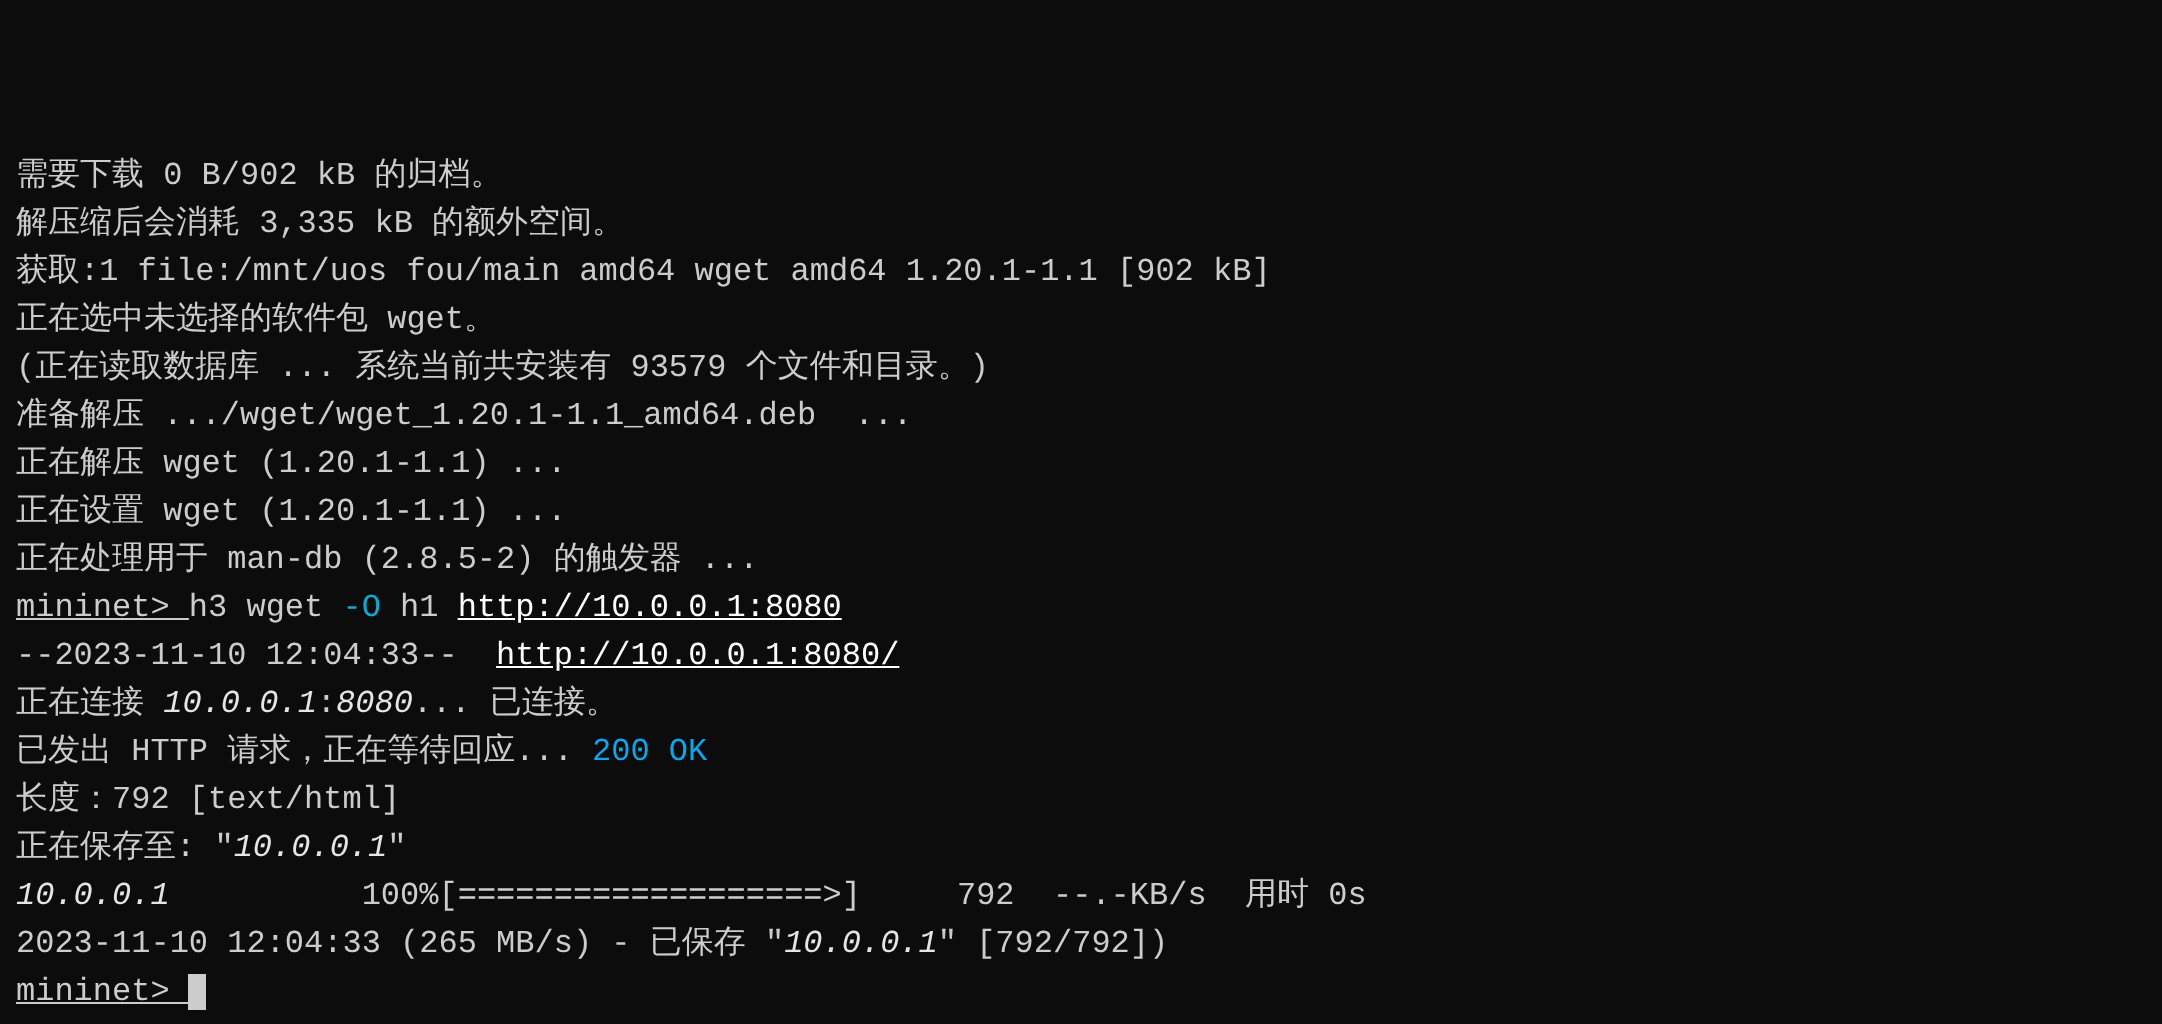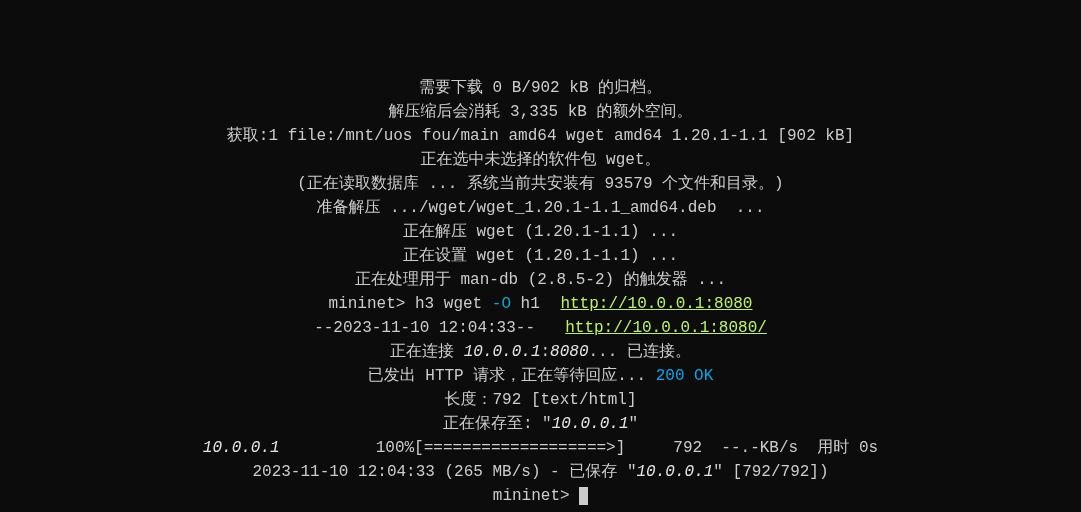--- a/index.html
+++ b/index.html
@@ -8,27 +8,27 @@
       color: #cccccc;
       font-family: "Consolas", "Monaco", "Courier New", monospace;
       font-size: 16px;
       line-height: 1.5;
       padding: 4px 8px;
       white-space: pre-wrap;
       width: 1081px;
       height: 512px;
       overflow: hidden;
     }
-    .term { display: block; text-align: center; }
+    .term { display: block; }
     .line { display: block; }
     .magenta { color: #e5e5e5; font-style: italic; }
-    .cyan-link { color: #bef264; text-decoration: underline; margin-left: 11px; }
+    .cyan-link { color: #ffffff; text-decoration: underline; }
     .teal { color: #11a8cd; }
     .green { color: #0ea5e9; }
-    .prompt { color: #cccccc; }
+    .prompt { color: #cccccc; text-decoration: underline; }
     .cursor {
       display: inline-block;
       width: 9px;
       height: 18px;
       background: #cccccc;
       vertical-align: text-bottom;
     }
   </style>
 </head>
 <body>

